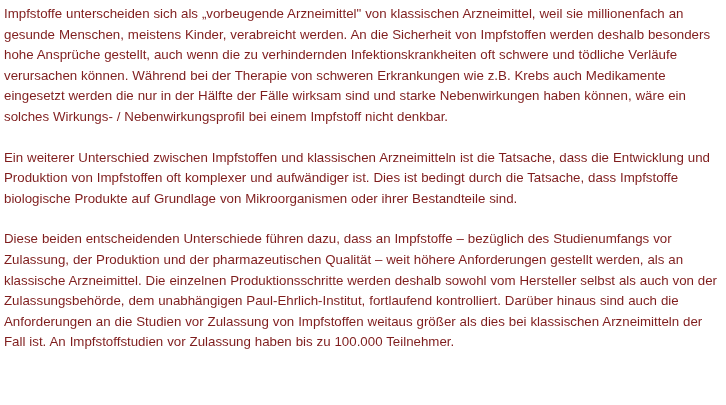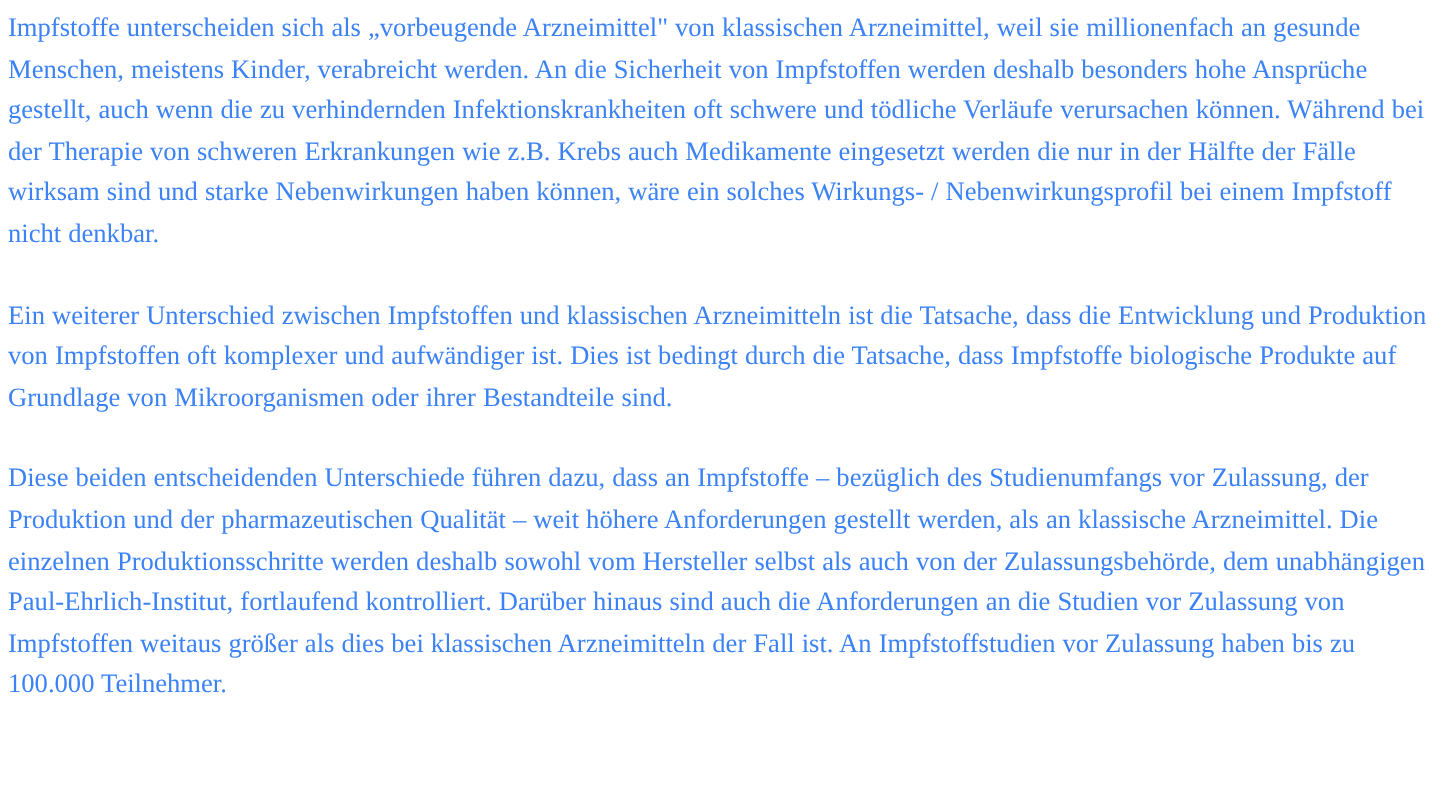--- a/index.html
+++ b/index.html
@@ -14,28 +14,27 @@
     font-family: "Liberation Sans", sans-serif;
   }
   #doc {
     box-sizing: border-box;
     width: 726px;
     height: 405px;
     padding: 4px 8px 0 4px;
     background: #ffffff;
   }
   .para {
-    color: #3b82f6;
+    color: #7f1d1d;
     font-size: 13.3px;
     line-height: 20.6px;
     text-align: left;
     margin: 0 0 20px 0;
     white-space: pre-wrap;
     word-spacing: 0.2px;
-    font-family: Liberation Serif, serif;
   }
   .para:last-child {
     margin-bottom: 16px;
   }
 </style>
 </head>
 <body>
 
 <div id="doc">
   <p class="para">Impfstoffe unterscheiden sich als „vorbeugende Arzneimittel" von klassischen Arzneimittel, weil sie millionenfach an gesunde Menschen, meistens Kinder, verabreicht werden. An die Sicherheit von Impfstoffen werden deshalb besonders hohe Ansprüche gestellt, auch wenn die zu verhindernden Infektionskrankheiten oft schwere und tödliche Verläufe verursachen können. Während bei der Therapie von schweren Erkrankungen wie z.B. Krebs auch Medikamente eingesetzt werden die nur in der Hälfte der Fälle wirksam sind und starke Nebenwirkungen haben können, wäre ein solches Wirkungs- / Nebenwirkungsprofil bei einem Impfstoff nicht denkbar.</p>

